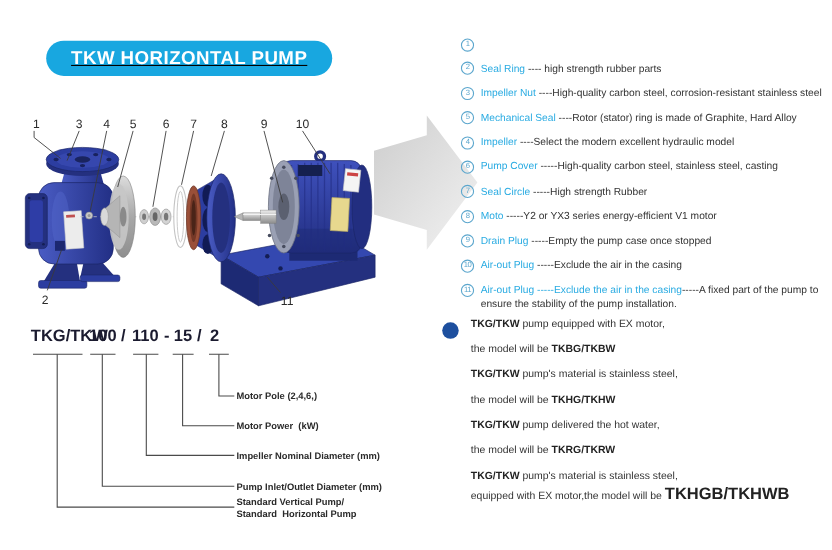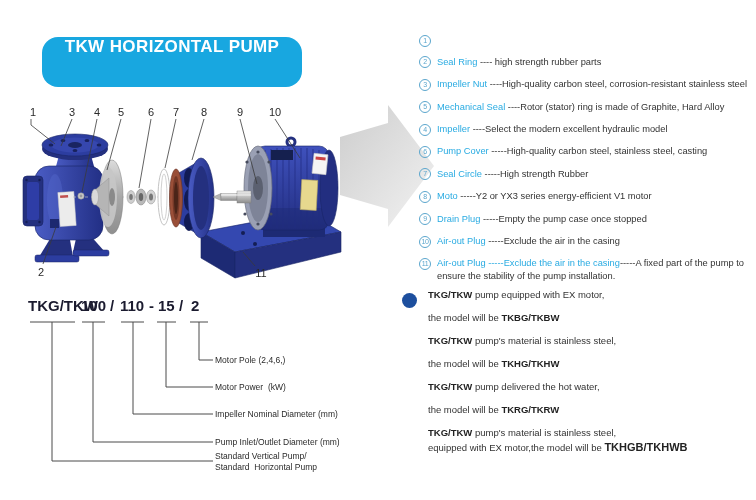--- a/index.html
+++ b/index.html
@@ -4,23 +4,23 @@
 <style>
   * { margin:0; padding:0; box-sizing:border-box; }
   html,body { background:#fff; }
   .page {
     position:relative; width:756px; height:500px; background:#ffffff;
     font-family:"Liberation Sans", sans-serif; overflow:hidden;
   }
 
   
   .banner {
-    position:absolute; left:42px; top:37px; width:260px; height:50px;
+    position:absolute; left:42px; top:37px; width:260px; height:32px;
     background:#18a7e0; border-radius:16px;
-    display:flex; align-items:flex-start; justify-content:center;
+    display:flex; align-items:center; justify-content:center;text-decoration:underline;
   }
   .banner span {
     color:#fff; font-size:17px; font-weight:bold; letter-spacing:.4px;
   }
 
   
   .diagram { position:absolute; left:15px; top:100px; }
   .arrow   { position:absolute; left:336px; top:95px; }
 
   
@@ -33,33 +33,33 @@
   }
   .ptext { white-space:nowrap; }
   .ptext.wrap { white-space:normal; }
   .pname { color:#29abe2; white-space:pre-wrap; }
   .pdesc { color:#333; white-space:pre-wrap; }
 
   
   .mseg { position:absolute; top:297px; font-size:15px; font-weight:bold; color:#1b1b2f; }
   .tree { position:absolute; left:25px; top:315px; }
   .mlabel {
-    position:absolute; left:215px; font-size:8.5px; font-weight:normal;
+    position:absolute; left:215px; font-size:8.5px; font-weight:bold;
     color:#2a2a2a; line-height:11px; white-space:pre-wrap;
   }
 
   
   .variants { position:absolute; left:402px; top:289px; width:352px; }
   .bullet { position:absolute; left:0; top:4px; width:15px; height:15px; border-radius:50%; background:#1d4f9e; }
   .vlines { margin-left:26px; }
   .vline  { font-size:9.5px; color:#333; margin-bottom:12px; white-space:nowrap; }
   .vline .b1 { font-weight:bold; color:#222; }
   .vline .b2 { font-weight:bold; color:#222; }
   .vline.tight { margin-bottom:3px; }
-  .vline .big { font-size:11px; }
+  .vline .big { font-size:15px; }
 </style>
 </head>
 <body>
 
 <div class="page">
 
   <div class="banner">
     <span>TKW HORIZONTAL PUMP</span>
   </div>
 

